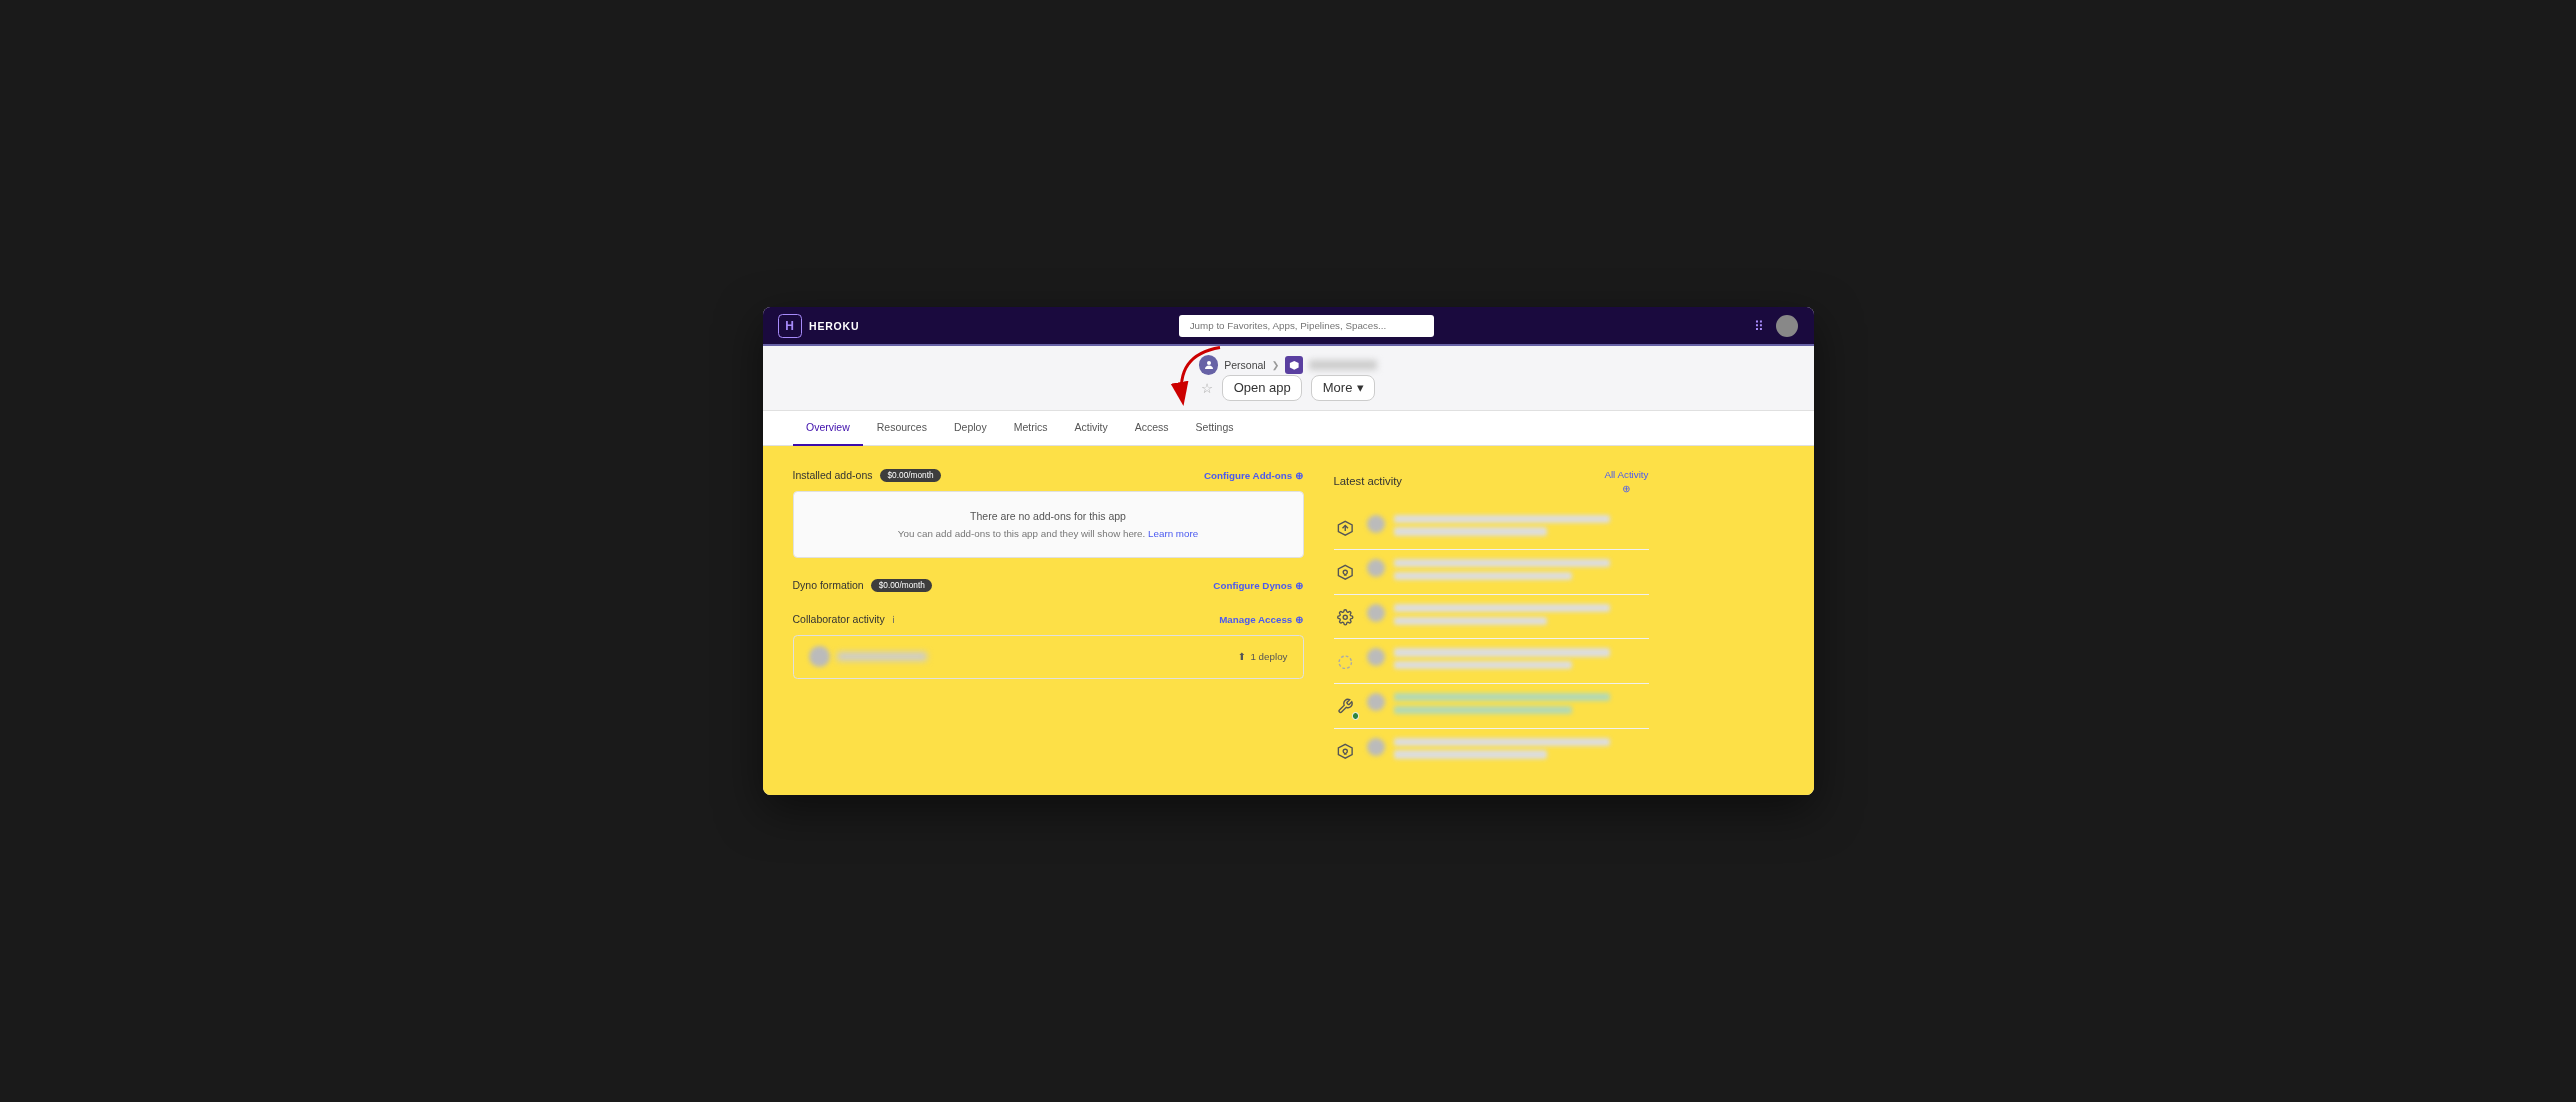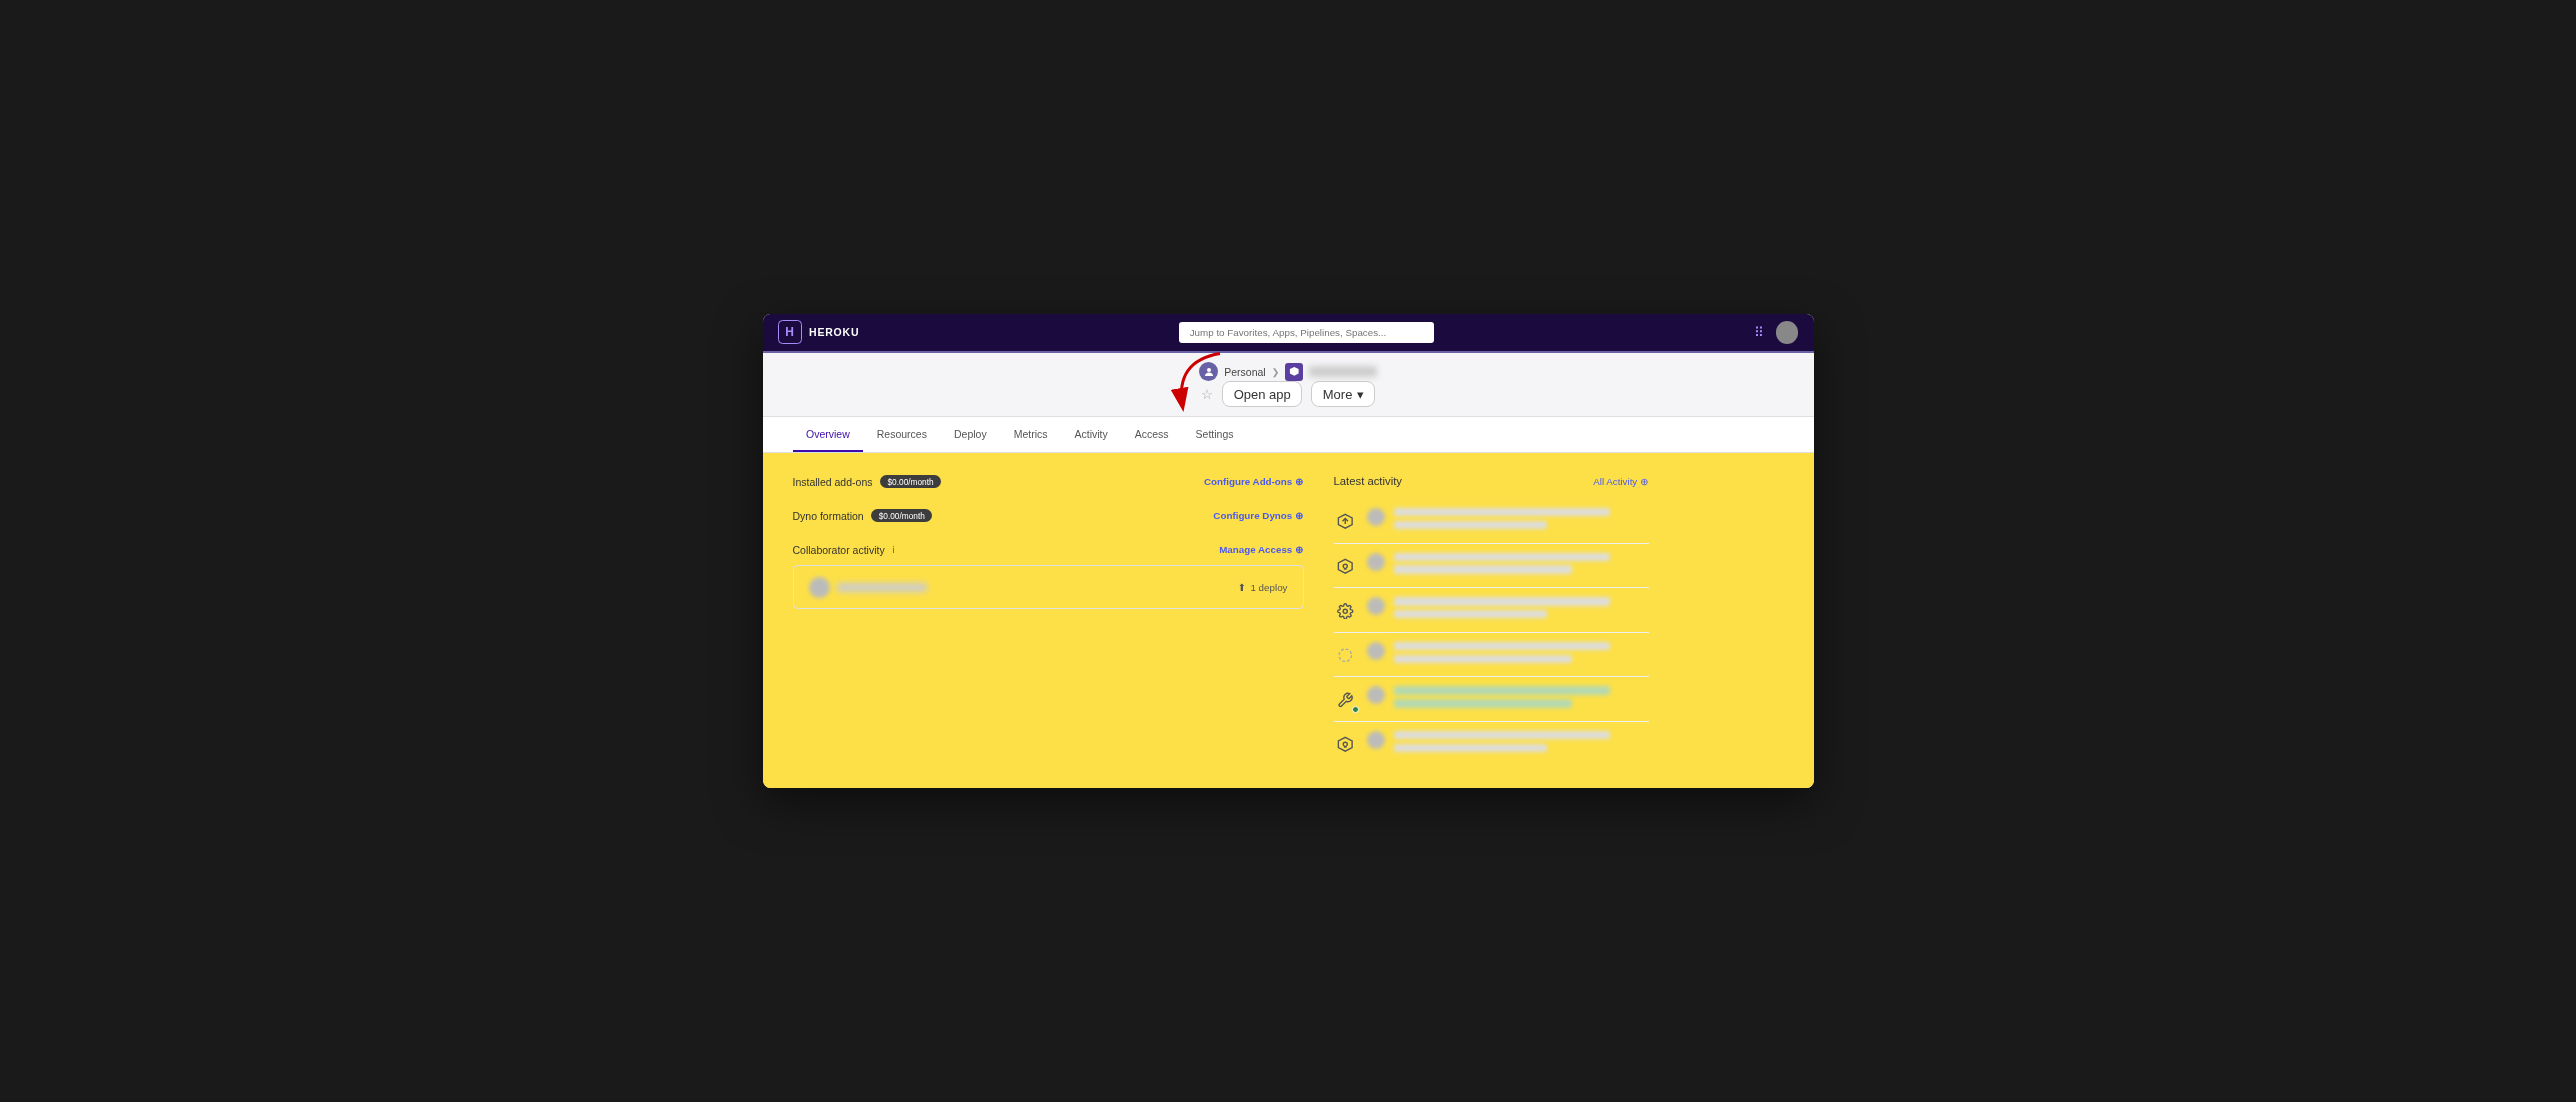--- a/index.html
+++ b/index.html
@@ -329,20 +329,21 @@
       color: #333;
     }
     .all-activity-link {
       color: #4b5af0;
       font-size: 9.8px;
       text-decoration: none;
       display: flex;
       align-items: center;
       gap: 3px;
       cursor: pointer;
+      flex-direction: column;
     }
     .activity-item {
       display: flex;
       align-items: flex-start;
       gap: 9px;
       padding: 9px 0;
       border-bottom: 0.8px solid #f0f0f0;
     }
     .activity-item:last-child {
       border-bottom: none;
@@ -477,20 +478,27 @@
         <div class="section-header">
           <div class="section-title">
             <span>Installed add-ons</span>
             <span class="badge-price">$0.00/month</span>
           </div>
           <a class="configure-link">
             <span>Configure Add-ons</span>
             <span>⊕</span>
           </a>
         </div>
+        <div class="section-box">
+          <p class="no-addons-text">There are no add-ons for this app</p>
+          <p class="no-addons-sub">
+            <span>You can add add-ons to this app and they will show here.</span>
+            <a class="learn-more-link">Learn more</a>
+          </p>
+        </div>
       </div>
 
       <div class="section">
         <div class="section-header">
           <div class="section-title">
             <span>Dyno formation</span>
             <span class="badge-price">$0.00/month</span>
           </div>
           <a class="configure-link">
             <span>Configure Dynos</span>

